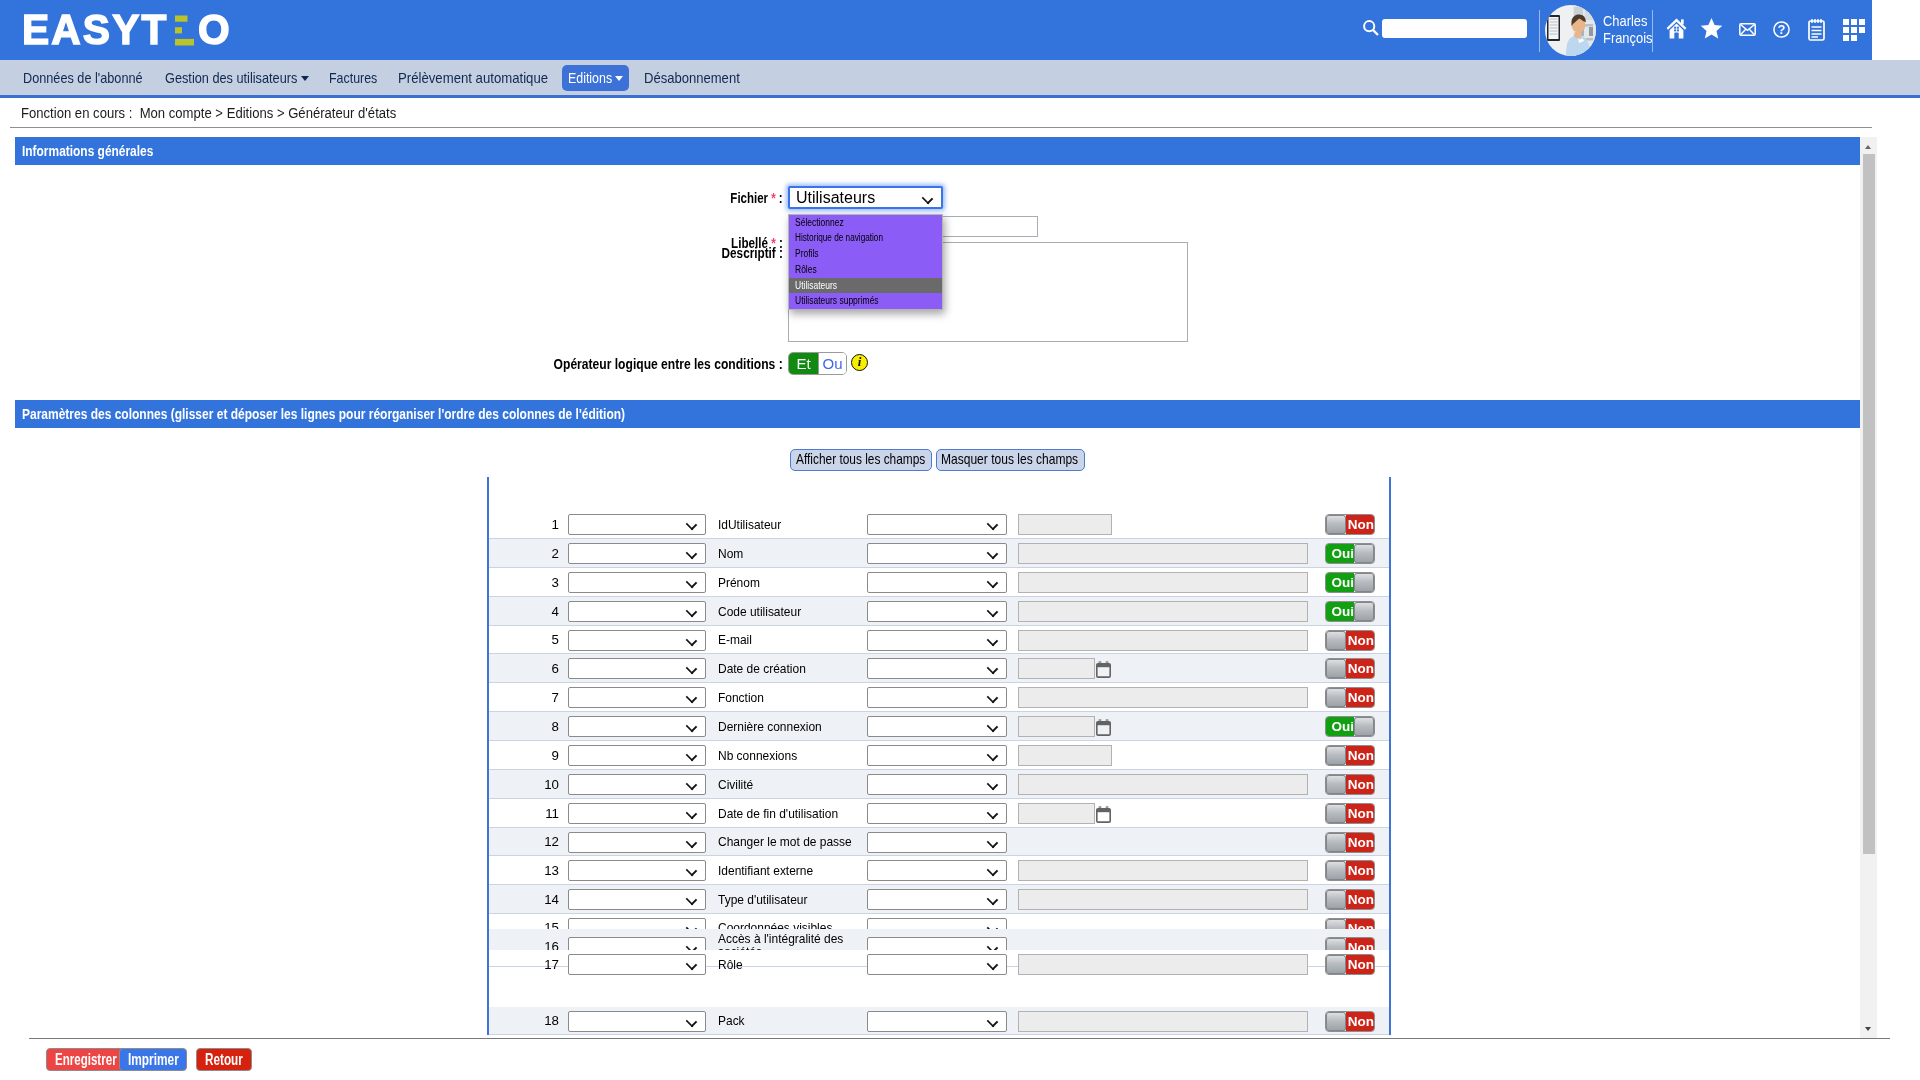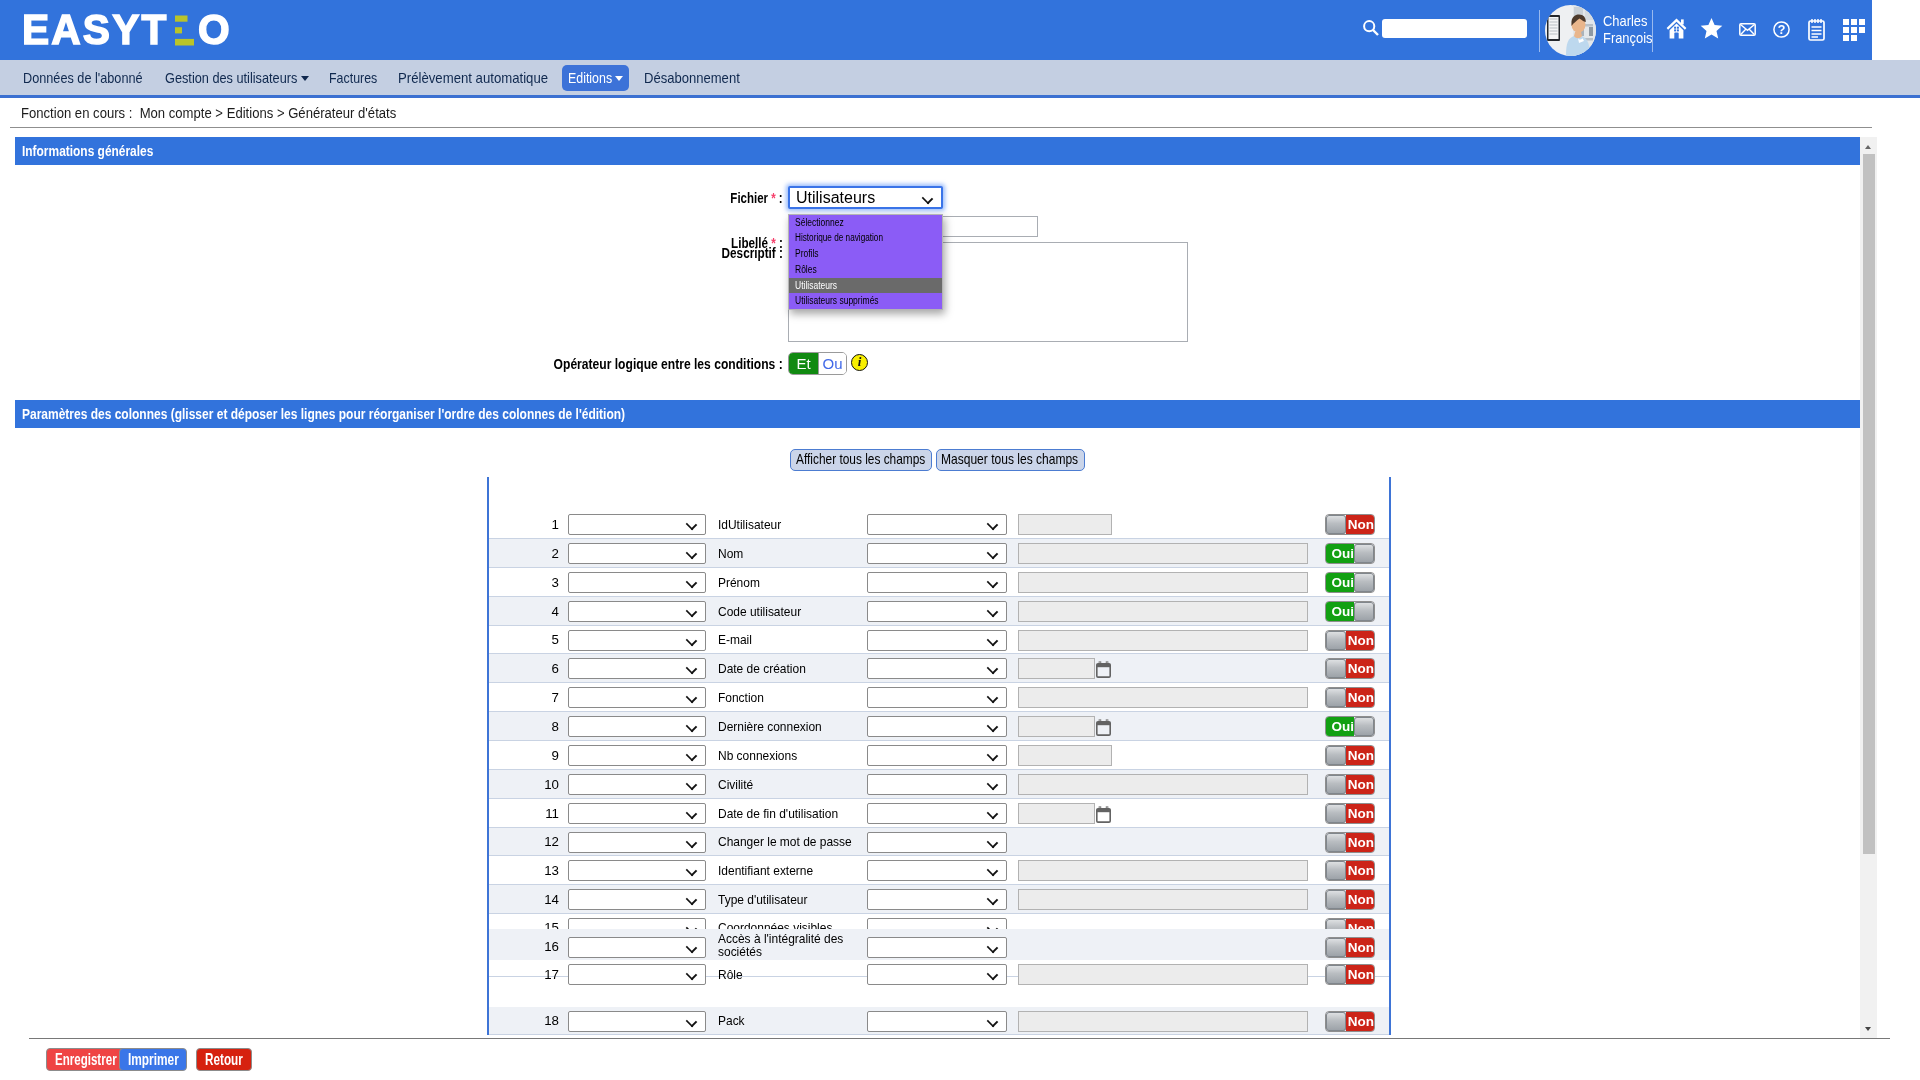--- a/index.html
+++ b/index.html
@@ -386,21 +386,21 @@
 <div class="row rB" style="top:452px;height:36px">
       <div class="num" style="line-height:36px">16</div>
       <div class="sel tri" style="top:7.5px"></div>
       <div class="champ" style="top:3px;line-height:13px">Accès à l'intégralité des<br>sociétés</div>
       <div class="sel cond" style="top:7.5px"></div>
       <div class="tog" style="top:7.5px">
         <div class="knob"></div>
         <div class="tlab non">Non</div>
       </div>
     </div>
-<div class="row rA" style="top:483px;height:17px">
+<div class="row rA" style="top:473px;height:17px">
       <div class="num" style="line-height:29px">17</div>
       <div class="sel tri" style="top:4.0px"></div>
       <div class="champ" style="line-height:29px">Rôle</div>
       <div class="sel cond" style="top:4.0px"></div>
       <div class="vin" style="top:4.0px;width:290px"></div>
       <div class="tog" style="top:4.0px">
         <div class="knob"></div>
         <div class="tlab non">Non</div>
       </div>
     </div>

